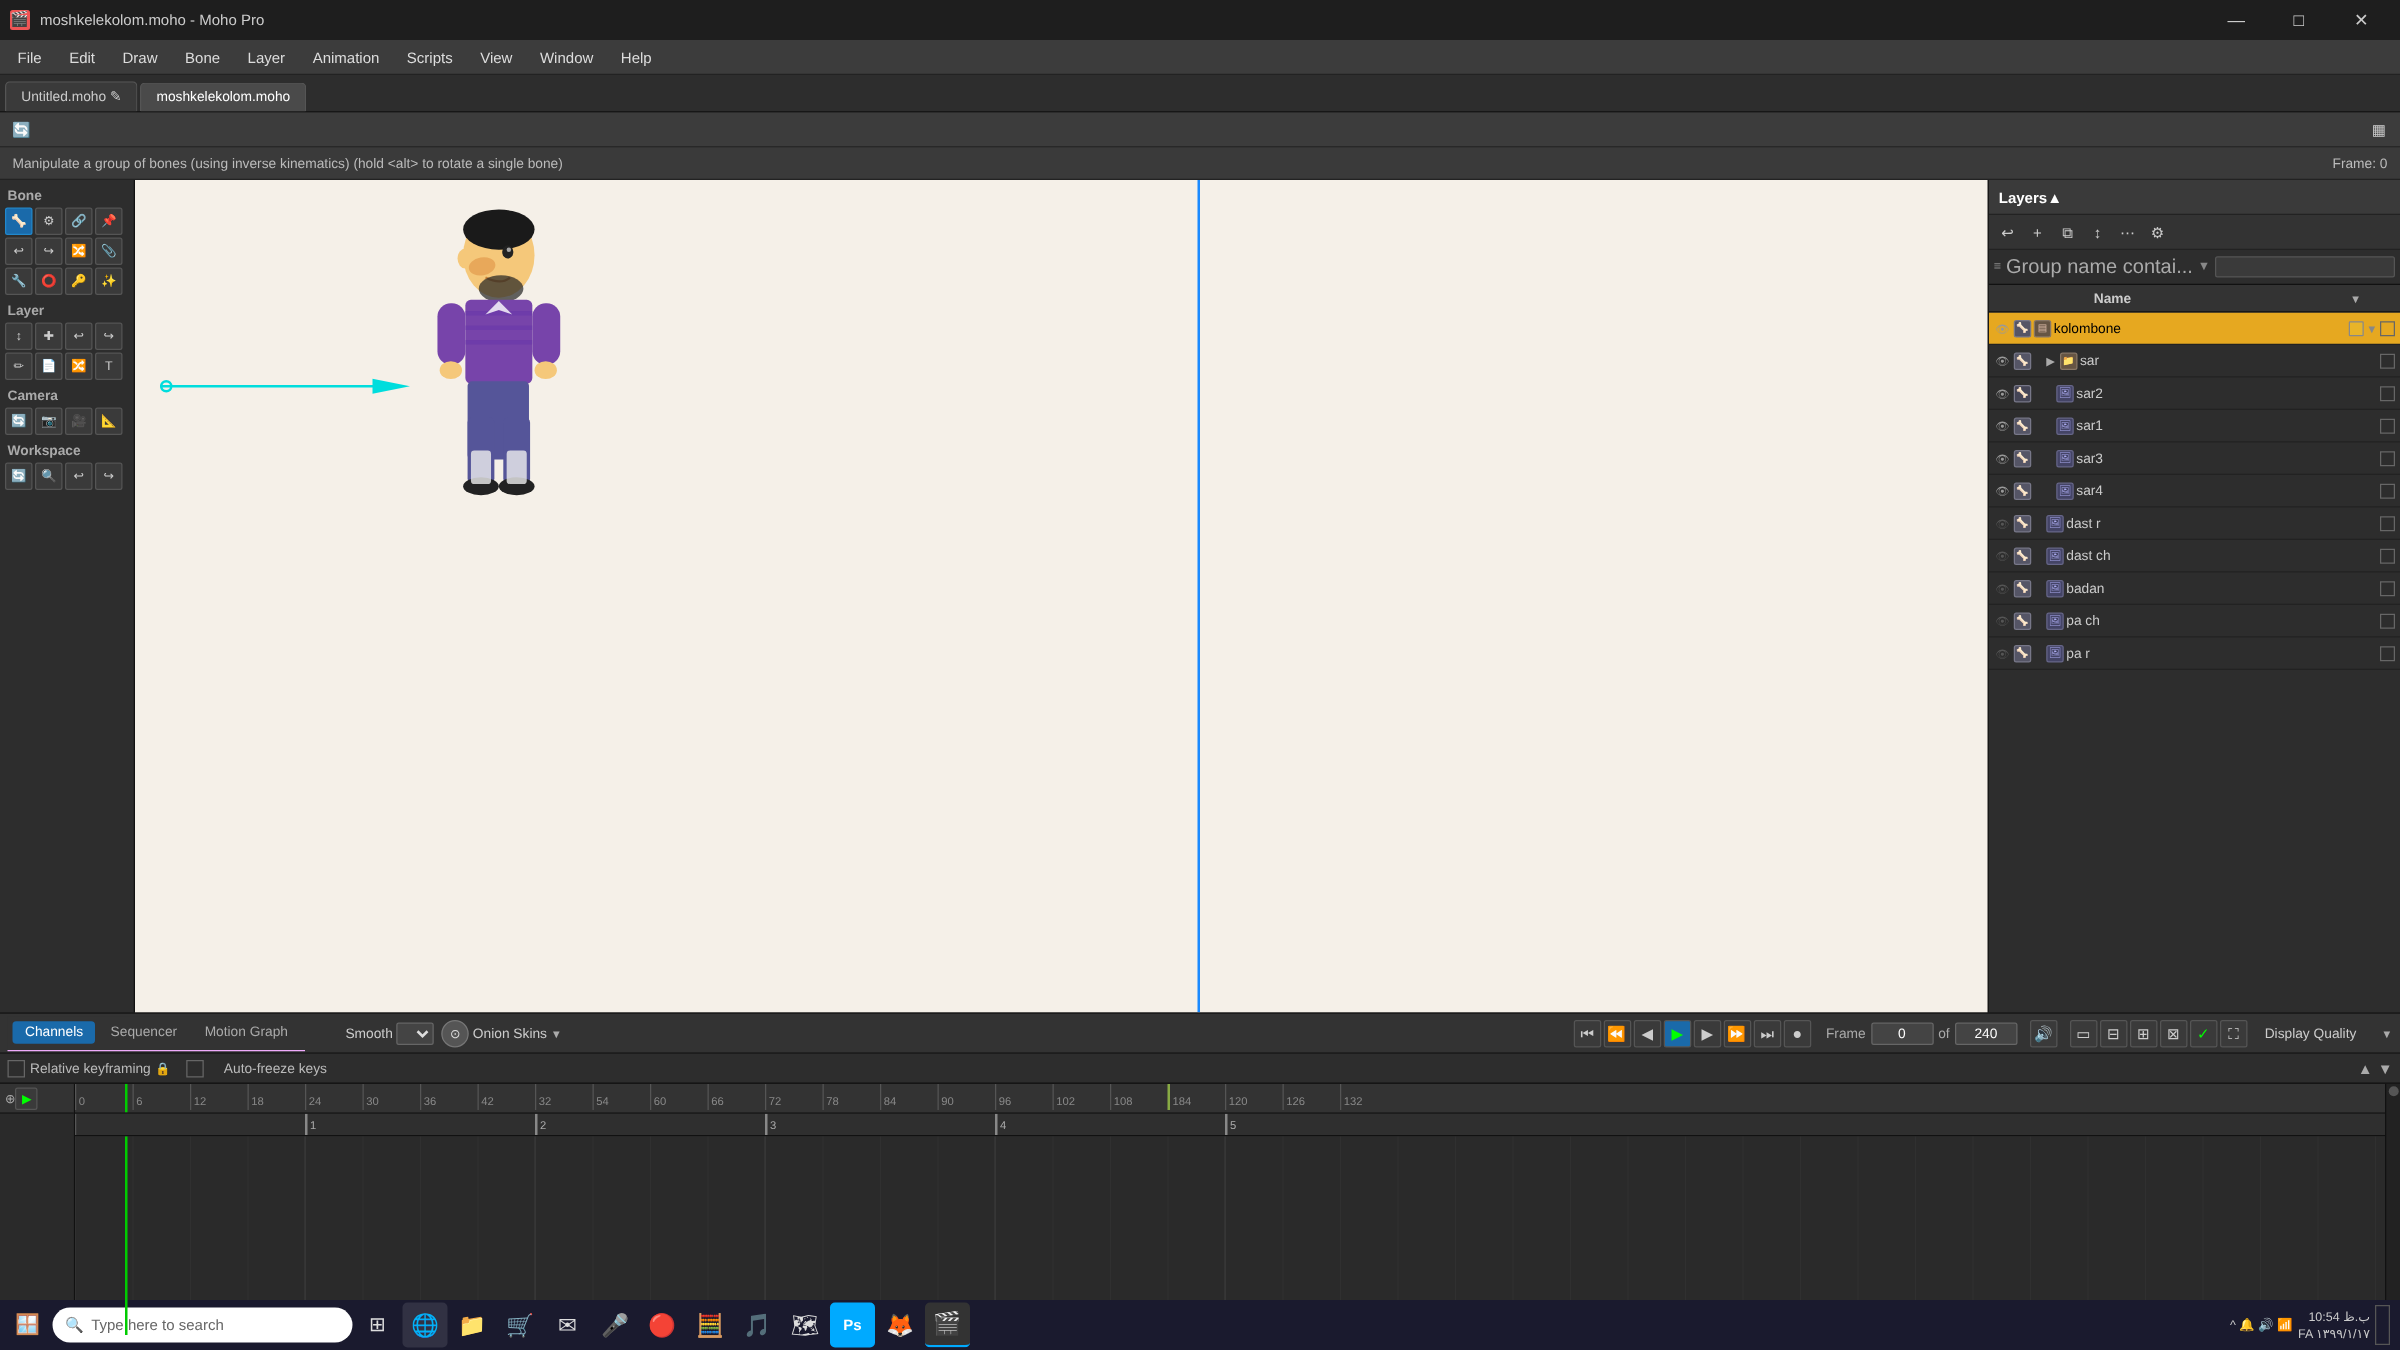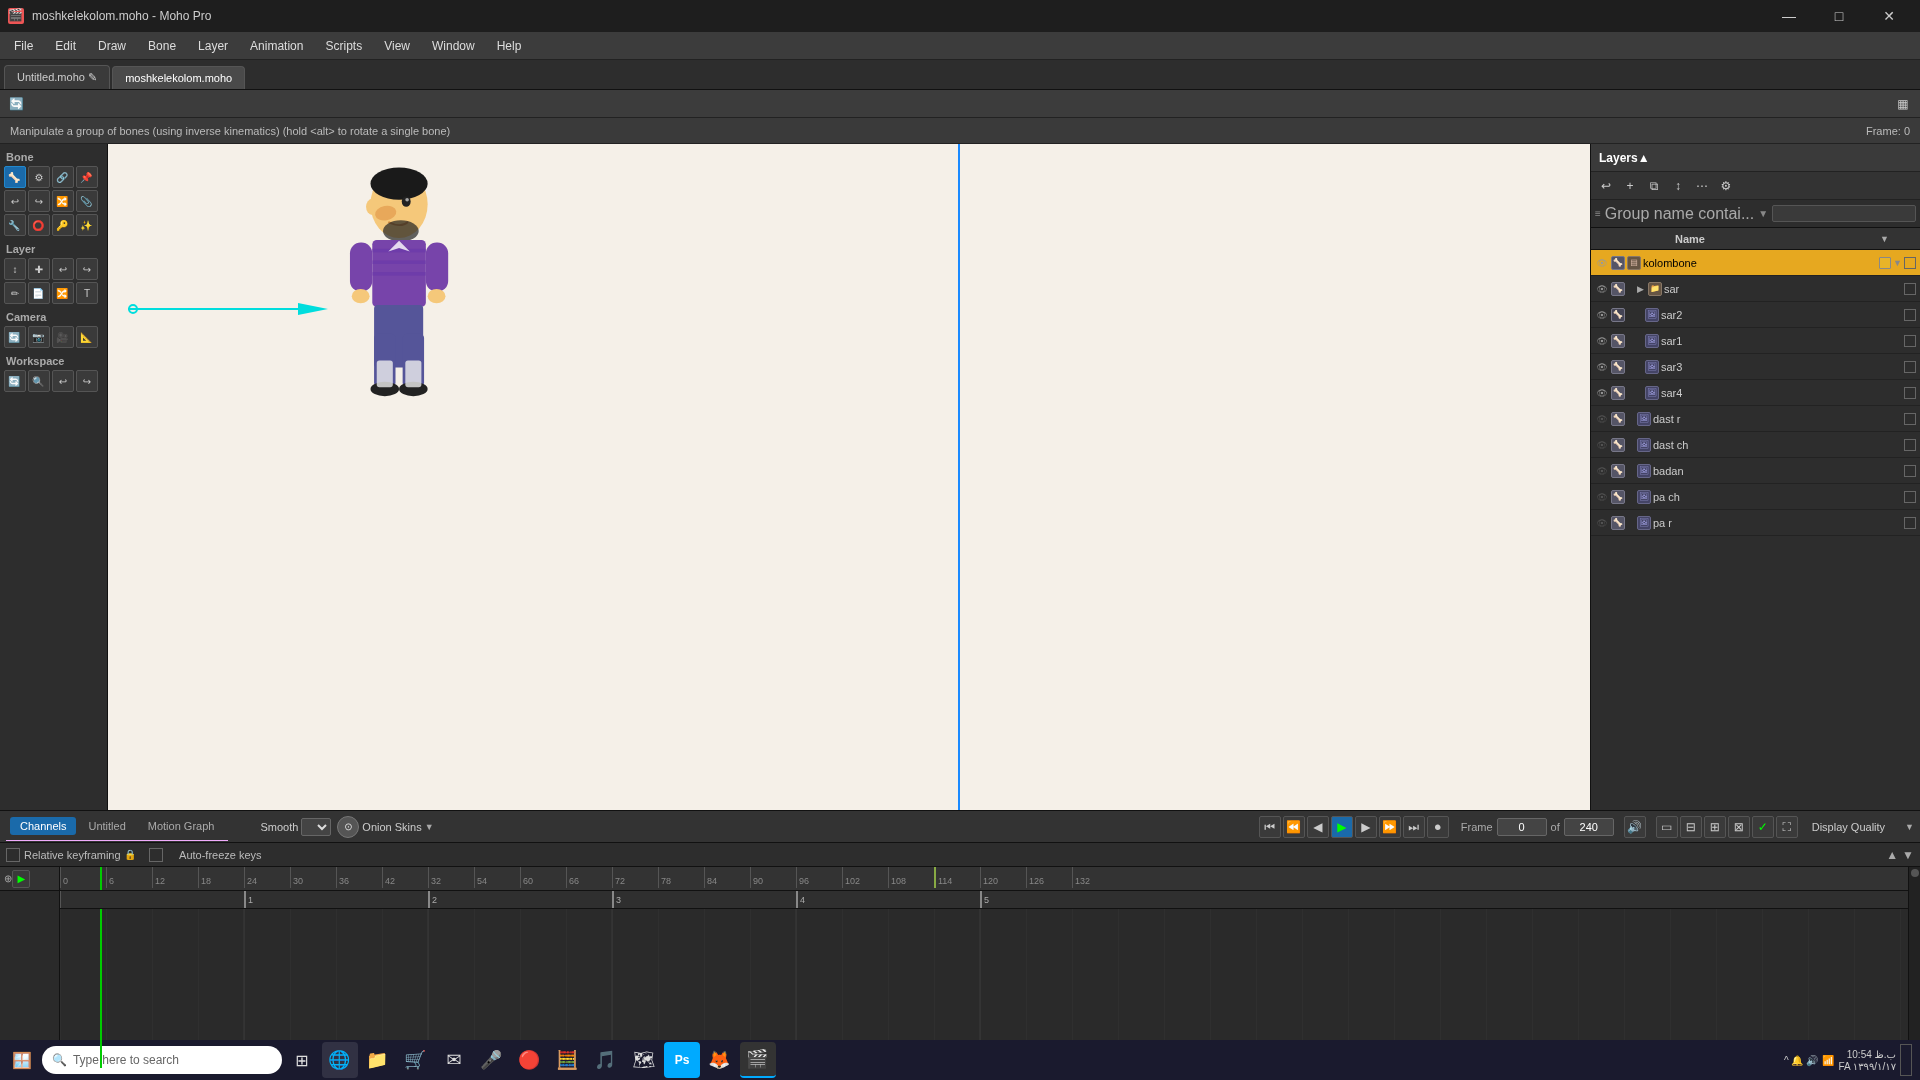--- a/index.html
+++ b/index.html
@@ -740,21 +740,21 @@
 
       </div>
     </div>
   </div>
 
   <div id="bottom-panel">
 
     <div style="display:flex;align-items:center;background:#333;border-bottom:1px solid #111;height:32px;padding:0 6px;gap:6px;">
       <div id="anim-tabs" style="display:flex;gap:2px;align-items:center;">
         <div class="anim-tab active">Channels</div>
-        <div class="anim-tab">Untitled</div>
+        <div class="anim-tab">Sequencer</div>
         <div class="anim-tab">Motion Graph</div>
       </div>
 
       <div style="flex:0 0 20px;"></div>
 
       <div style="display:flex;align-items:center;gap:3px;">
         <span style="font-size:11px;color:#ccc;">Smooth</span>
         <select class="anim-dropdown" style="width:30px;">
           <option>1</option><option>2</option><option>3</option>
         </select>
@@ -847,21 +847,21 @@
             <div class="ruler-mark">54</div>
             <div class="ruler-mark">60</div>
             <div class="ruler-mark">66</div>
             <div class="ruler-mark">72</div>
             <div class="ruler-mark">78</div>
             <div class="ruler-mark">84</div>
             <div class="ruler-mark">90</div>
             <div class="ruler-mark">96</div>
             <div class="ruler-mark">102</div>
             <div class="ruler-mark">108</div>
-            <div class="ruler-mark" style="border-left:2px solid #88aa44;">114</div>
+            <div class="ruler-mark" style="border-left:2px solid #88aa44;">184</div>
             <div class="ruler-mark">120</div>
             <div class="ruler-mark">126</div>
             <div class="ruler-mark">132</div>
           </div>
 
           <div style="position:absolute;top:0;left:40px;width:2px;height:100%;background:#00cc00;z-index:5;"></div>
         </div>
 
         <div style="height:18px;background:#2f2f2f;border-bottom:1px solid #111;position:relative;overflow:hidden;">
           <div style="display:flex;height:100%;align-items:center;">

